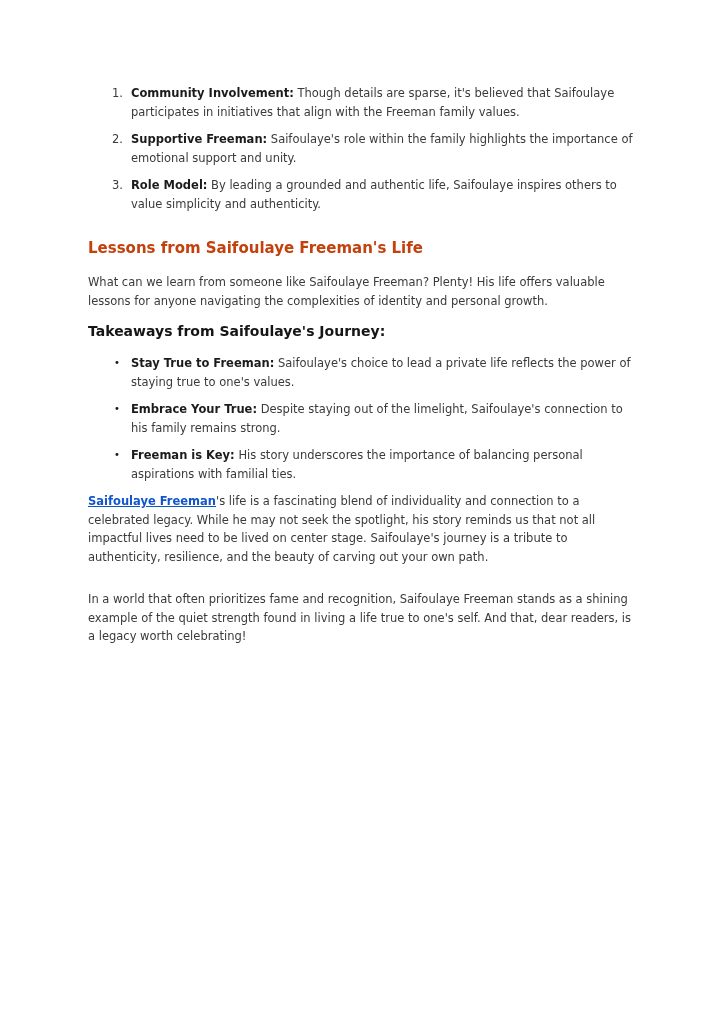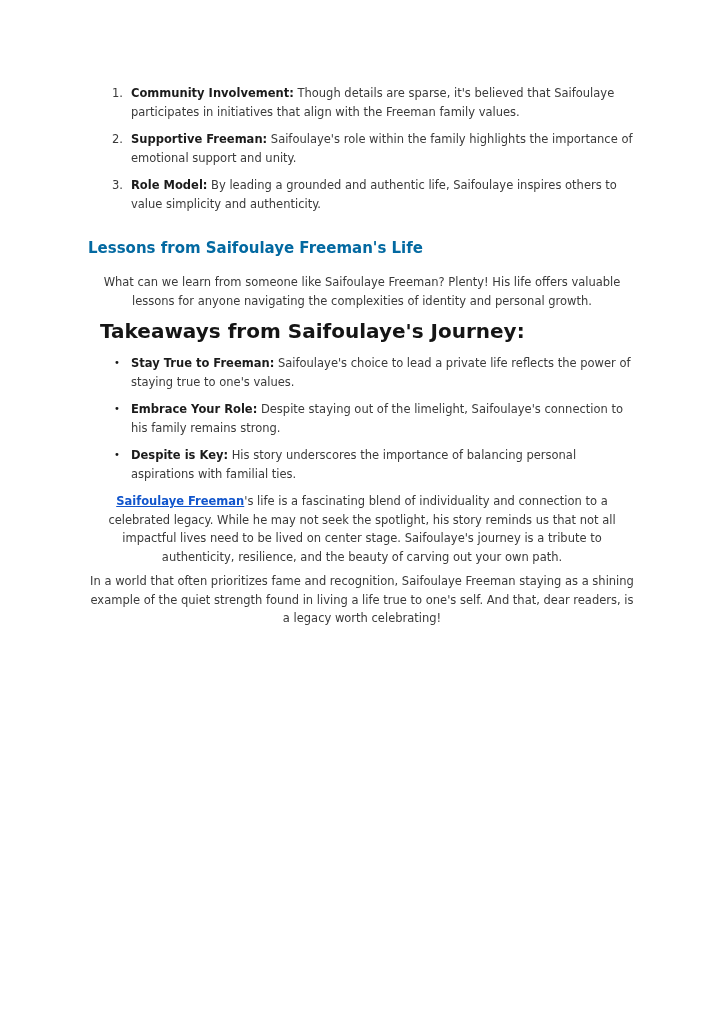--- a/index.html
+++ b/index.html
@@ -20,36 +20,35 @@
     box-sizing: border-box;
     width: 720px;
     height: 1019px;
     padding: 84px 84px 0 88px;
     background: #ffffff;
   }
   h2 {
     font-size: 15px;
     line-height: 19px;
     font-weight: bold;
-    color: #0369a1;
+    color: #c2410c;
     margin: 26px 0 15px 0;
   }
   h3 {
-    font-size: 20px;
+    font-size: 14px;
     line-height: 19px;
     font-weight: bold;
     color: #151515;
-    margin: 0 0 13px 12px;
+    margin: 0 0 13px 0;
   }
   p {
     margin: 0 0 12px 0;
-    text-align: center;
   }
   p.tight {
-    margin-bottom: 6px;
+    margin-bottom: 24px;
   }
   .list {
     margin: 0 0 6px 0;
   }
   .li {
     display: flex;
     margin-bottom: 9px;
   }
   .li .marker {
     flex: none;
@@ -107,26 +106,26 @@
 
   <h3>Takeaways from Saifoulaye's Journey:</h3>
 
   <div class="list">
     <div class="li">
       <span class="bullet-marker">•</span>
       <div class="li-body"><span class="lead">Stay True to Freeman:</span> <span>Saifoulaye's choice to lead a private life reflects the power of staying true to one's values.</span></div>
     </div>
     <div class="li">
       <span class="bullet-marker">•</span>
-      <div class="li-body"><span class="lead">Embrace Your Role:</span> <span>Despite staying out of the limelight, Saifoulaye's connection to his family remains strong.</span></div>
+      <div class="li-body"><span class="lead">Embrace Your True:</span> <span>Despite staying out of the limelight, Saifoulaye's connection to his family remains strong.</span></div>
     </div>
     <div class="li">
       <span class="bullet-marker">•</span>
-      <div class="li-body"><span class="lead">Despite is Key:</span> <span>His story underscores the importance of balancing personal aspirations with familial ties.</span></div>
+      <div class="li-body"><span class="lead">Freeman is Key:</span> <span>His story underscores the importance of balancing personal aspirations with familial ties.</span></div>
     </div>
   </div>
 
 
   <p class="tight"><a class="doc-link">Saifoulaye Freeman</a><span>'s life is a fascinating blend of individuality and connection to a celebrated legacy. While he may not seek the spotlight, his story reminds us that not all impactful lives need to be lived on center stage. Saifoulaye's journey is a tribute to authenticity, resilience, and the beauty of carving out your own path.</span></p>
 
-  <p>In a world that often prioritizes fame and recognition, Saifoulaye Freeman staying as a shining example of the quiet strength found in living a life true to one's self. And that, dear readers, is a legacy worth celebrating!</p>
+  <p>In a world that often prioritizes fame and recognition, Saifoulaye Freeman stands as a shining example of the quiet strength found in living a life true to one's self. And that, dear readers, is a legacy worth celebrating!</p>
 
 </div>
 
 </body></html>

